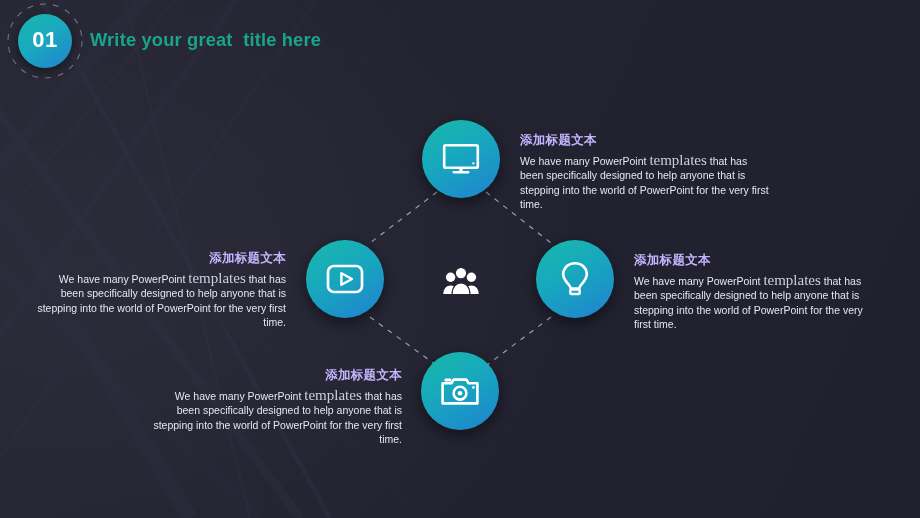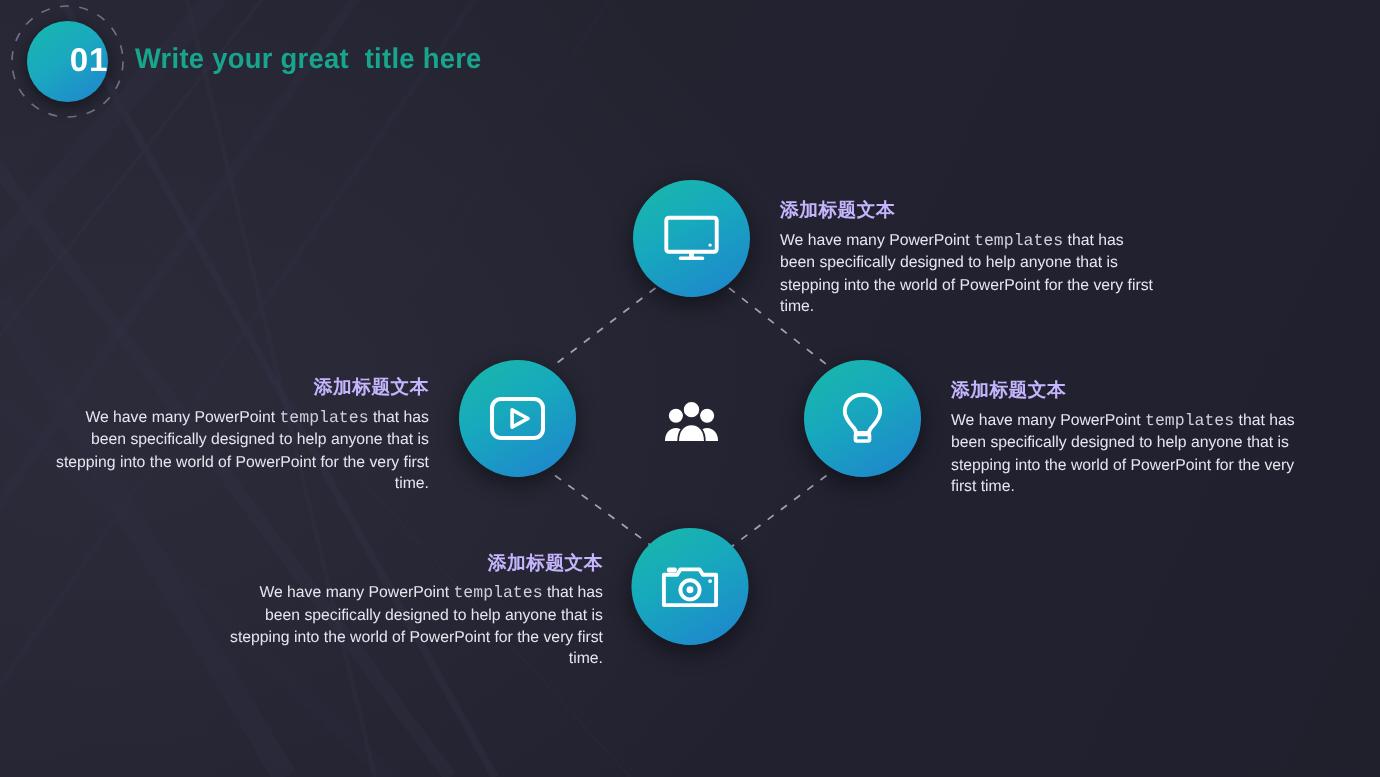--- a/index.html
+++ b/index.html
@@ -57,21 +57,21 @@
   .badge {
     position: absolute;
     left: 0; top: 0;
     width: 54px;
     height: 54px;
     border-radius: 50%;
     background: linear-gradient(145deg, #16b8ab 0%, #1aa9bf 45%, #2083cf 100%);
     box-shadow: 0 3px 10px rgba(0,0,0,.45);
     display: flex;
     align-items: center;
-    justify-content: flex-end;
+    justify-content: center;
   }
   .badge-num {
     color: #ffffff;
     font-size: 22px;
     font-weight: bold;
     letter-spacing: .5px;
     line-height: 1;
     transform: translateY(-1px);
   }
   .slide-title {
@@ -134,22 +134,22 @@
     color: #c4b5fd;
     margin-bottom: 4px;
     letter-spacing: .3px;
   }
   .block-p {
     font-size: 10.5px;
     line-height: 14.3px;
     color: #e6e6ef;
   }
   .block-p .mono {
-    font-family: Liberation Mono, monospace;
-    font-size: 11px;
+    font-family: Liberation Serif, serif;
+    font-size: 15px;
     color: #cfcfdc;
   }
 
   .block-top    { left: 520px; top: 132px; width: 250px; text-align: left; }
   .block-right  { left: 634px; top: 252px; width: 248px; text-align: left; }
   .block-left   { left: 34px;  top: 250px; width: 252px; text-align: right; }
   .block-bottom { left: 150px; top: 367px; width: 252px; text-align: right; }
 </style>
 </head>
 <body>

